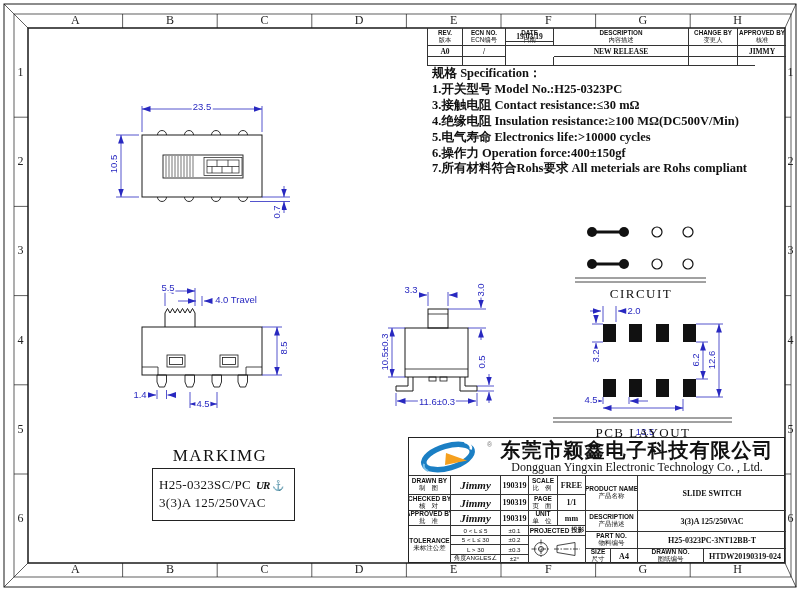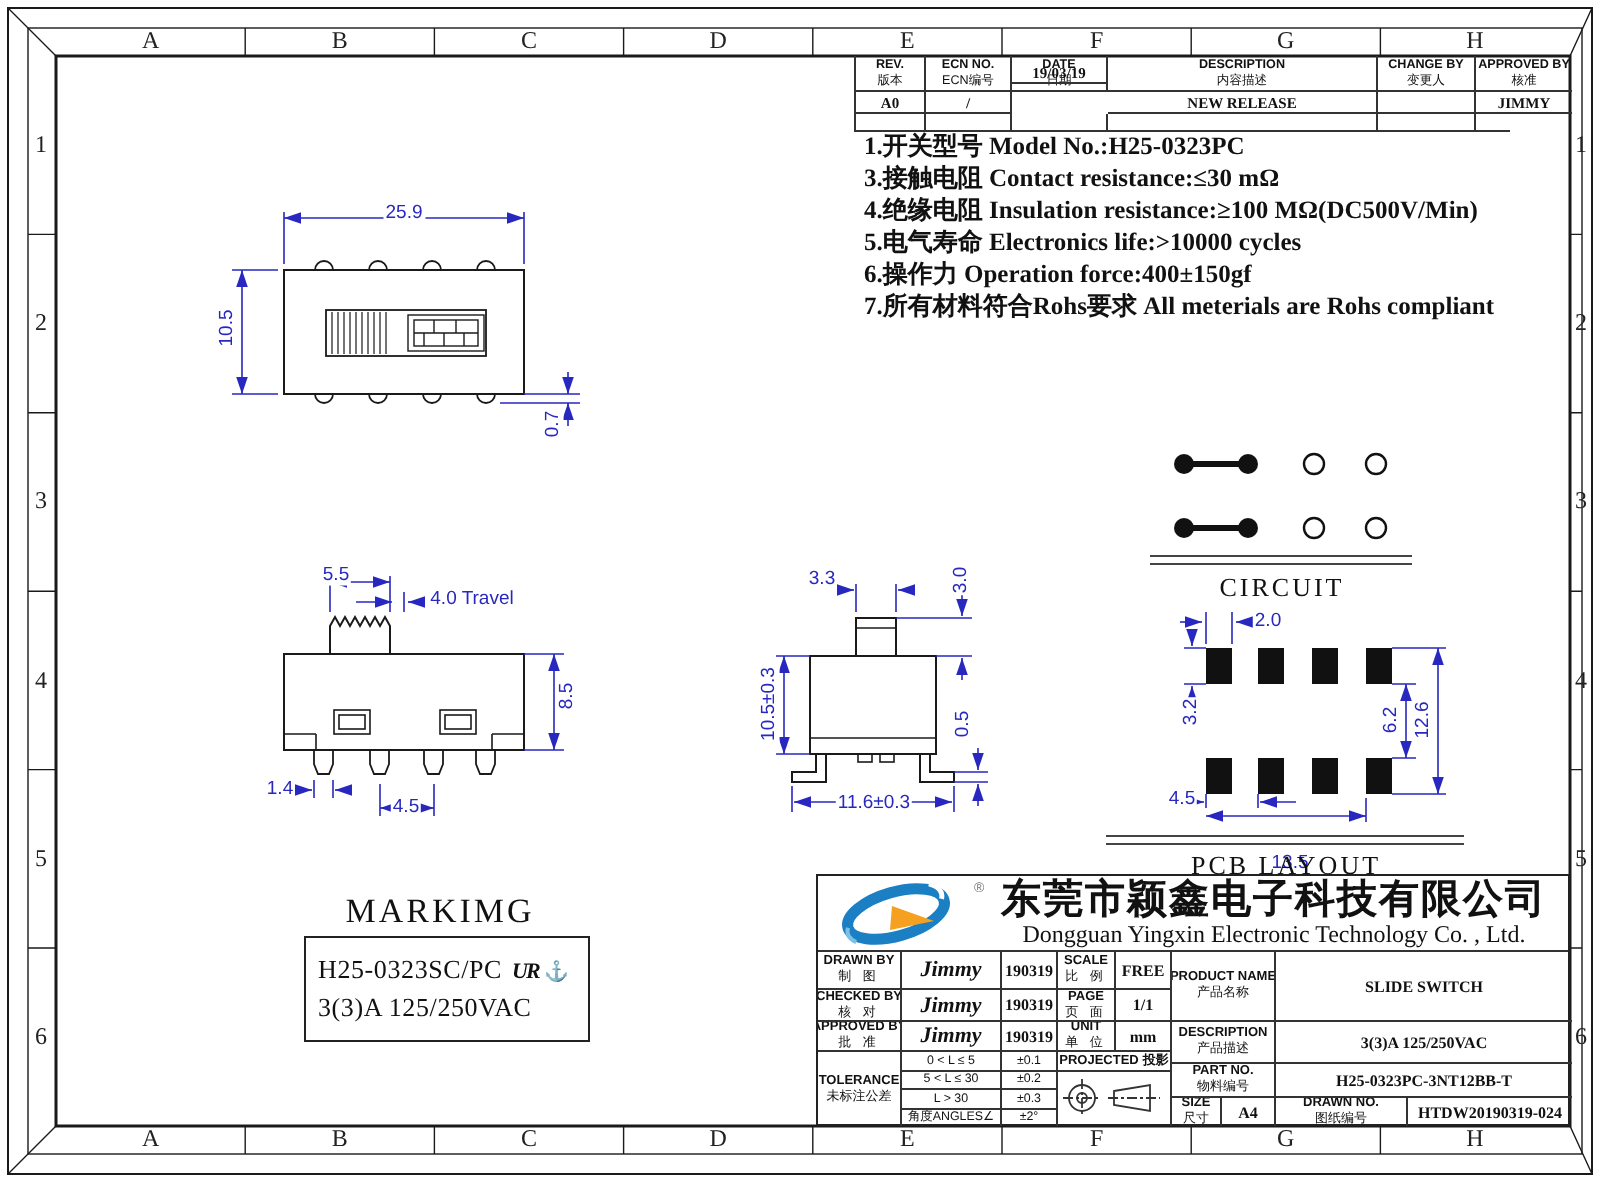--- a/index.html
+++ b/index.html
@@ -251,29 +251,30 @@
     <div class="rt-cell rt-val" style="left:310px;top:18px;width:48px;height:11px;border-right:none">JIMMY</div>
     <div class="rt-cell" style="left:0;top:29px;width:35px;height:9px;border-bottom:none"></div>
     <div class="rt-cell" style="left:35px;top:29px;width:43px;height:9px;border-bottom:none"></div>
     <div class="rt-cell" style="left:78px;top:29px;width:48px;height:9px;border-bottom:none"></div>
     <div class="rt-cell" style="left:126px;top:29px;width:135px;height:9px;border-bottom:none"></div>
     <div class="rt-cell" style="left:261px;top:29px;width:49px;height:9px;border-bottom:none"></div>
     <div class="rt-cell" style="left:310px;top:29px;width:48px;height:9px;border:none"></div>
   </div>
 
   <div id="spec">
+    <div>规格 Specification：</div>
     <div>1.开关型号 Model No.:H25-0323PC</div>
     <div>3.接触电阻 Contact resistance:≤30 mΩ</div>
     <div>4.绝缘电阻 Insulation resistance:≥100 MΩ(DC500V/Min)</div>
     <div>5.电气寿命 Electronics life:&gt;10000 cycles</div>
     <div>6.操作力 Operation force:400±150gf</div>
     <div>7.所有材料符合Rohs要求 All meterials are Rohs compliant</div>
   </div>
 
-  <span class="dim" style="left:202px;top:107px">25.9</span>
+  <span class="dim" style="left:202px;top:107px">23.5</span>
   <span class="dim rot" style="left:114px;top:164px">10.5</span>
   <span class="dim rot" style="left:277px;top:212px">0.7</span>
   <span class="dim" style="left:168px;top:288px">5.5</span>
   <span class="dim" style="left:236px;top:300px">4.0 Travel</span>
   <span class="dim rot" style="left:284px;top:348px">8.5</span>
   <span class="dim" style="left:140px;top:395px">1.4</span>
   <span class="dim" style="left:203px;top:404px">4.5</span>
   <span class="dim" style="left:411px;top:290px">3.3</span>
   <span class="dim rot" style="left:481px;top:290px">3.0</span>
   <span class="dim rot" style="left:385px;top:352px">10.5±0.3</span>

